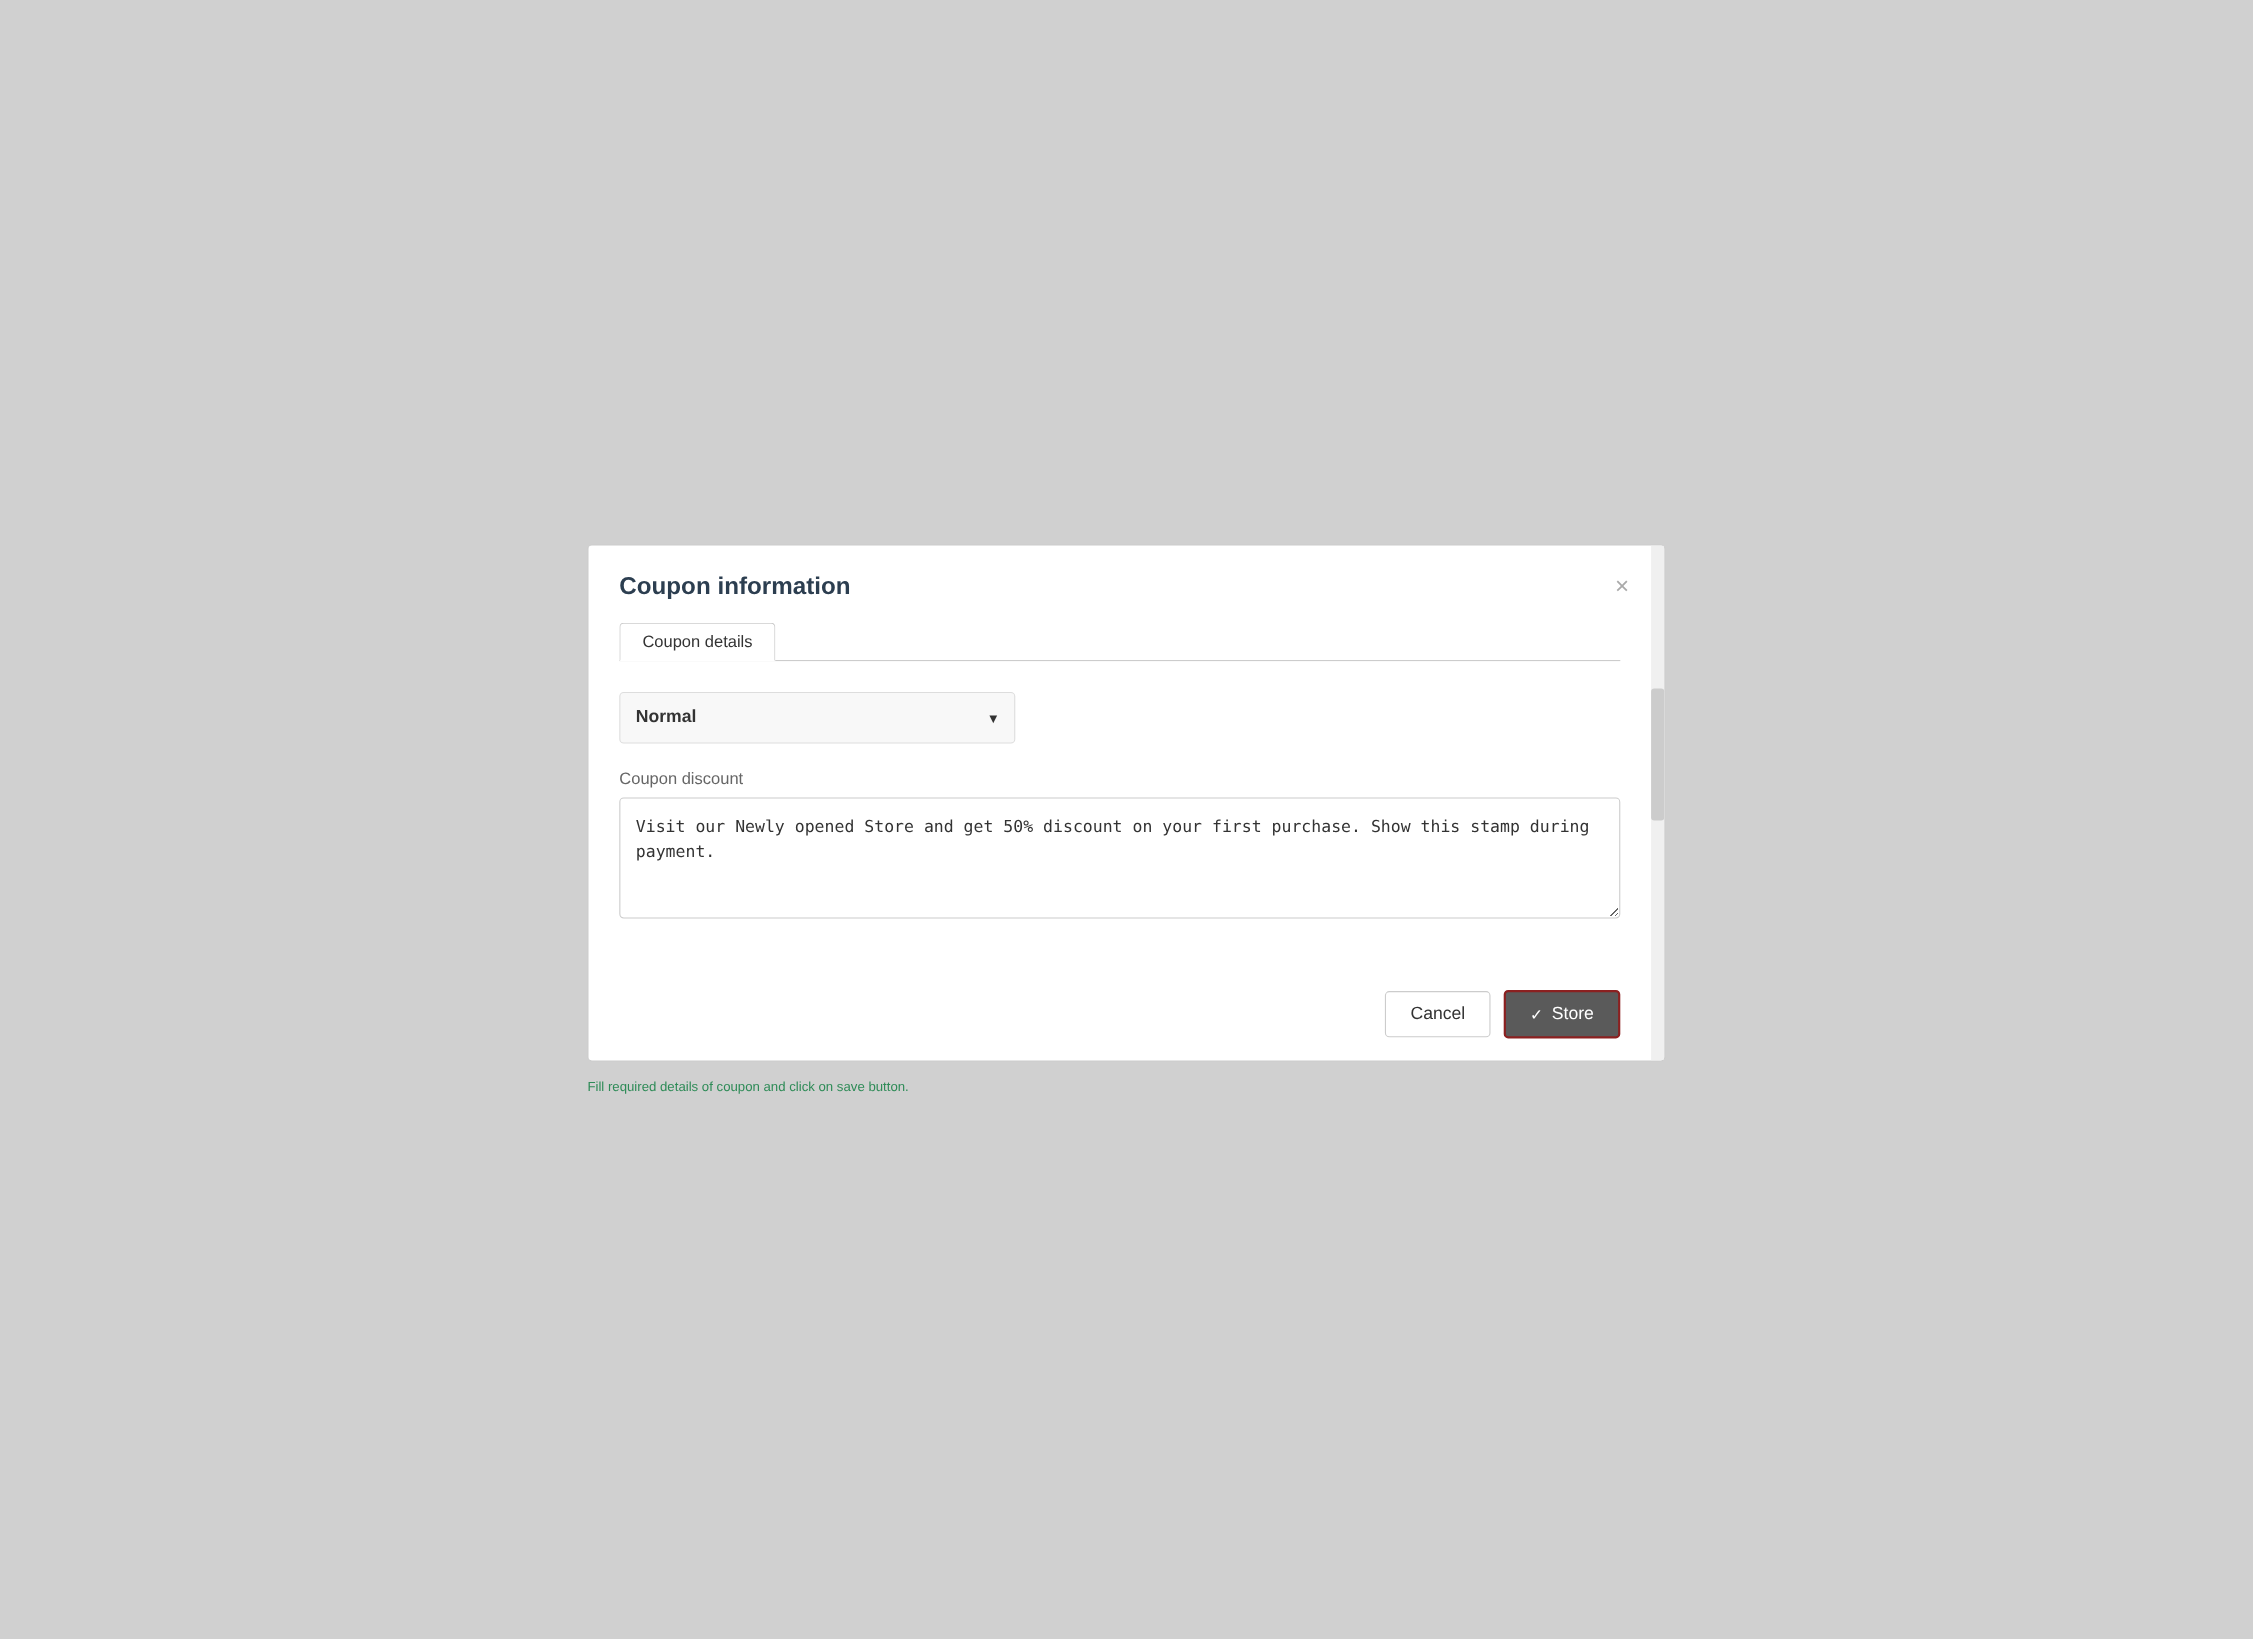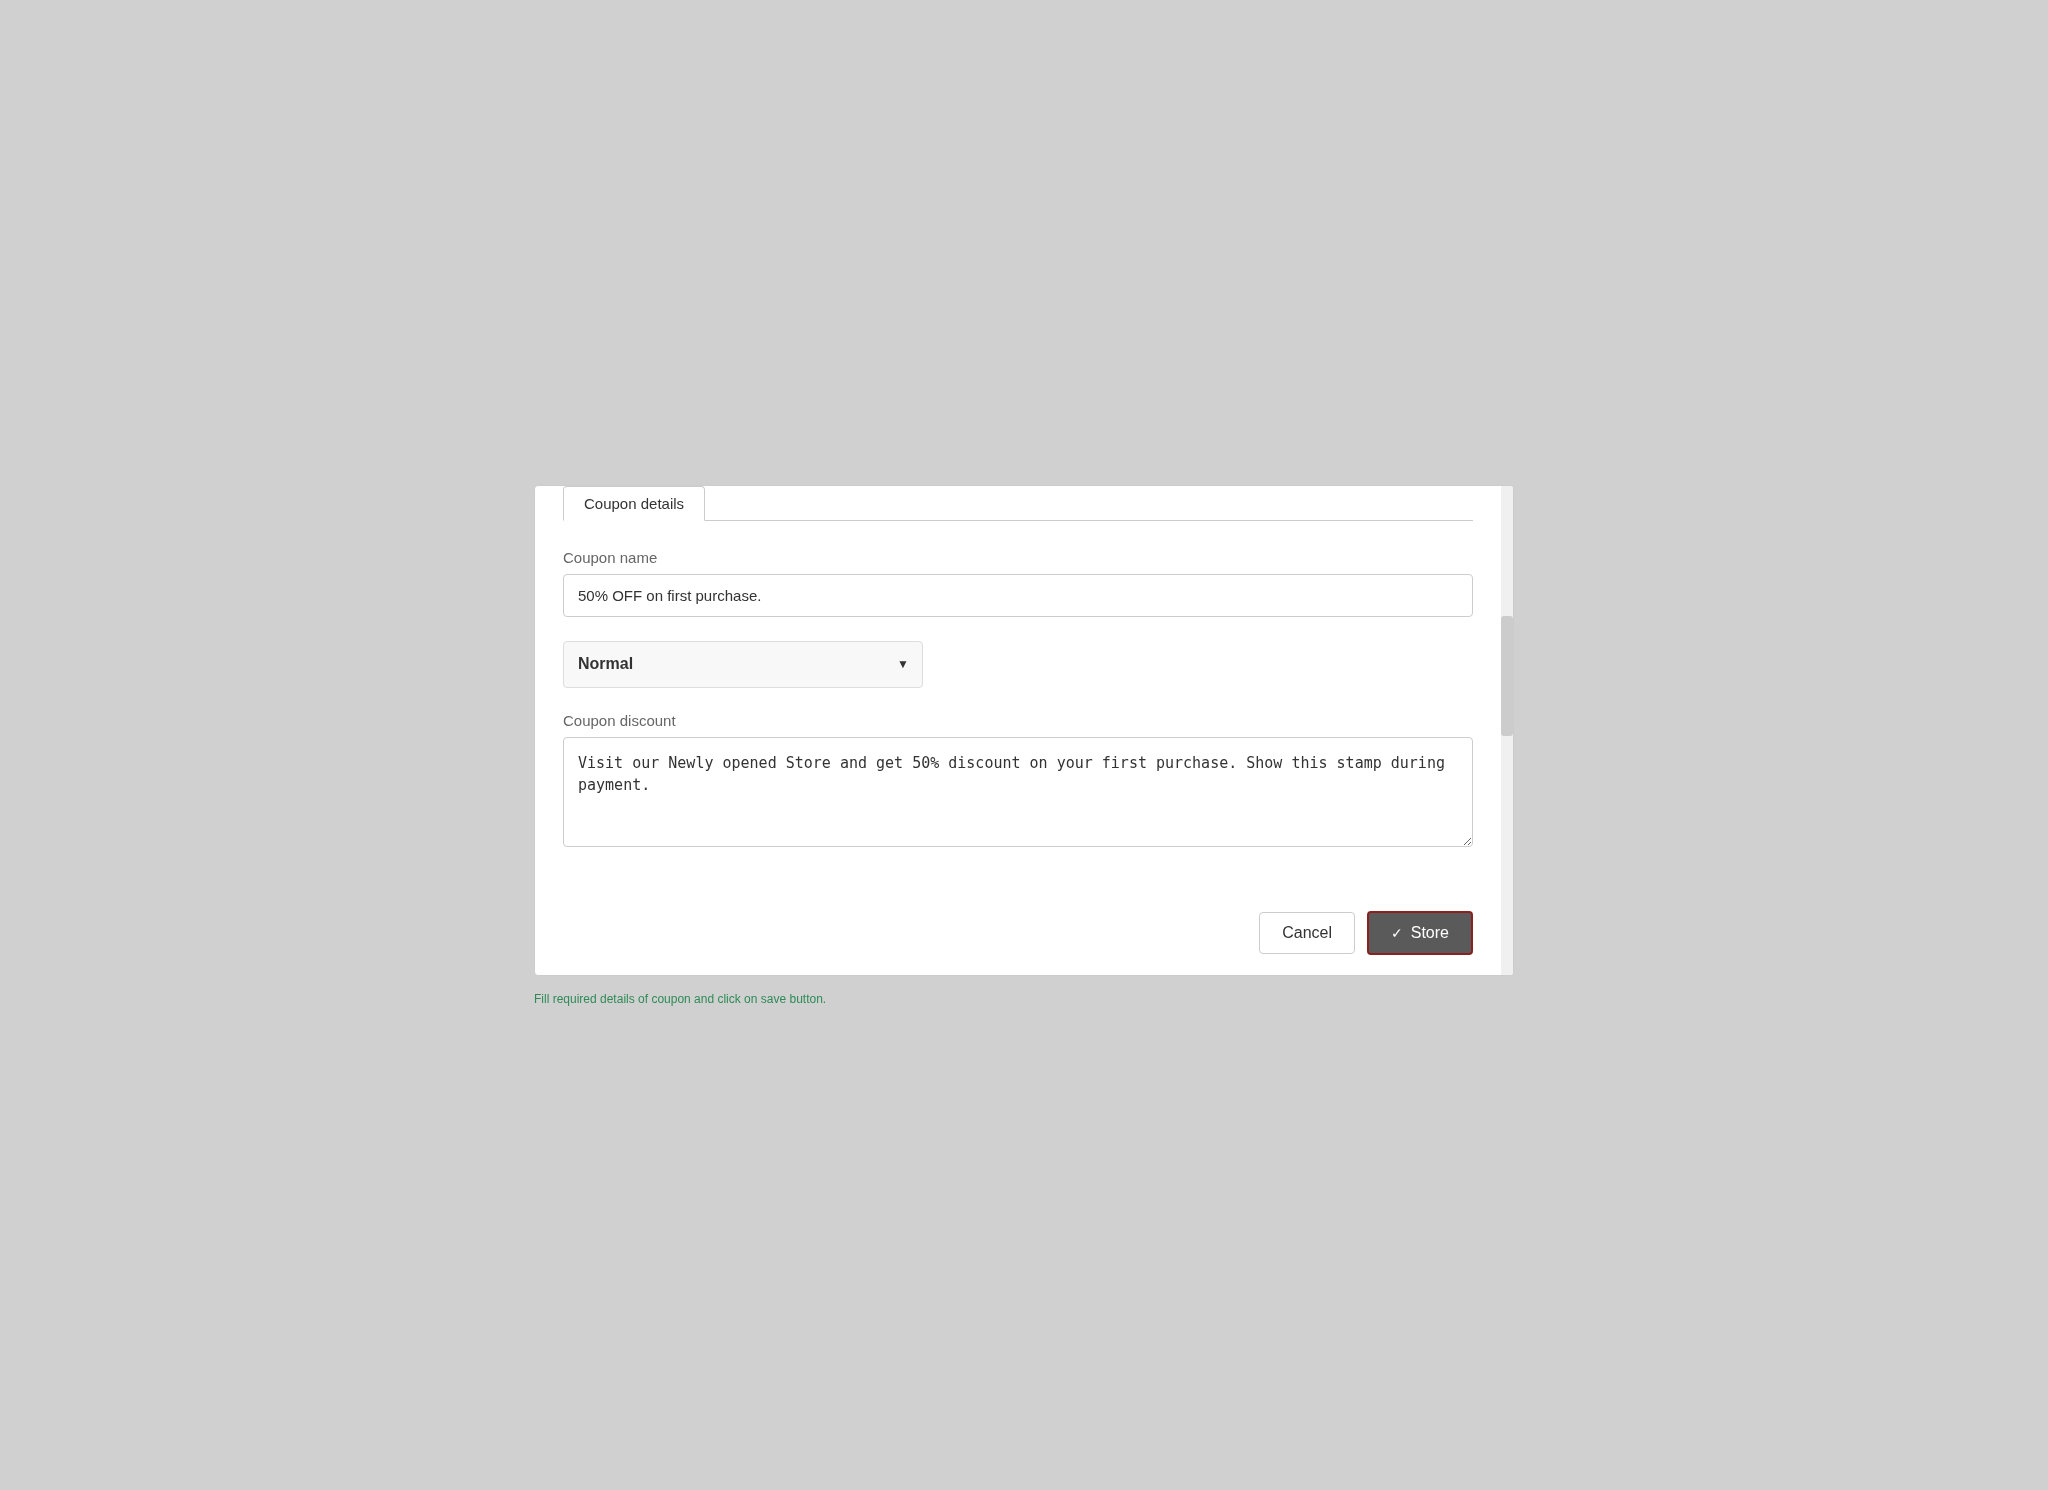--- a/index.html
+++ b/index.html
@@ -212,31 +212,31 @@
 <body>
 
 <div class="page-wrapper">
 
   <div class="modal">
 
     <div class="modal-scrollbar">
       <div class="scrollbar-thumb"></div>
     </div>
 
+    <div class="modal-header">
+      <h2 class="modal-title">Coupon information</h2>
+      <button class="close-btn">×</button>
+    </div>
 
     <div class="modal-body">
 
       <div class="tabs-bar">
         <div class="tab active">Coupon details</div>
       </div>
 
-      <div class="form-group">
-        <label class="form-label">Coupon name</label>
-        <input type="text" class="form-input" value="50% OFF on first purchase." style="">
-      </div>
 
       <div class="form-group">
         <div class="form-select-wrapper">
           <select class="form-select">
             <option value="normal">Normal</option>
             <option value="special">Special</option>
           </select>
           <span class="select-arrow">▼</span>
         </div>
       </div>

